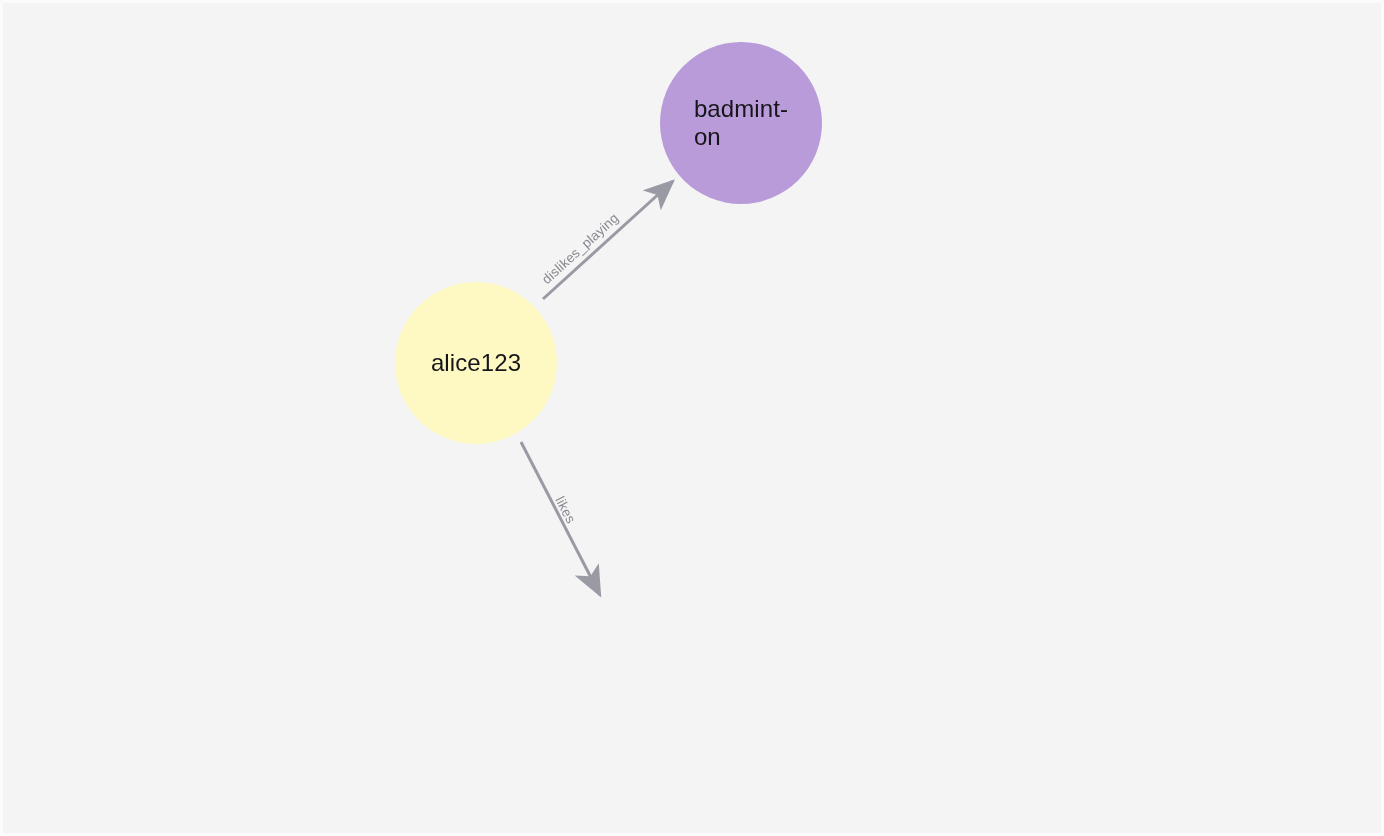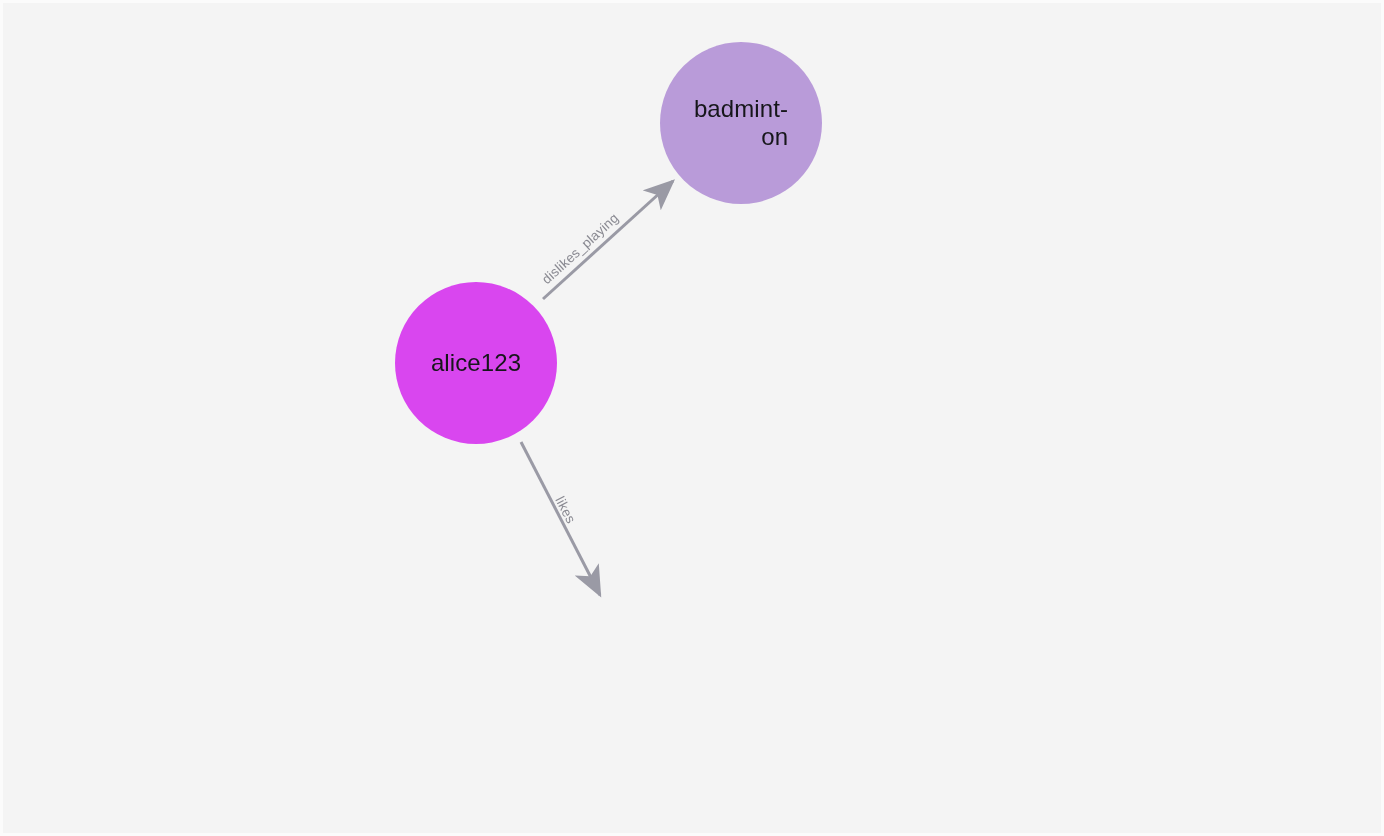--- a/index.html
+++ b/index.html
@@ -30,21 +30,21 @@
     width: 1384px;
     height: 836px;
     pointer-events: none;
   }
   .graph-node {
     position: absolute;
     border-radius: 50%;
     display: flex;
     align-items: center;
     justify-content: center;
-    text-align: right;
+    text-align: left;
     box-sizing: border-box;
     cursor: pointer;
   }
   .node-label {
     color: #16161a;
     font-size: 24px;
     line-height: 1.15;
     letter-spacing: 0.1px;
     font-weight: 400;
     white-space: pre-line;
@@ -71,21 +71,21 @@
   <svg id="edge-layer" viewBox="0 0 1384 836" width="1384" height="836" xmlns="http://www.w3.org/2000/svg">
     <defs>
       <marker id="arrowhead" markerWidth="11" markerHeight="9" refX="9.6" refY="4.5" orient="auto" markerUnits="strokeWidth">
         <path d="M 0,0 L 10.5,4.5 L 0,9 L 2.6,4.5 Z" fill="#9a9aa5"></path>
       </marker>
     </defs>
     <line x1="540" y1="296" x2="670" y2="178" stroke="#9a9aa5" stroke-width="3" marker-end="url(#arrowhead)"></line>
     <line x1="518" y1="439" x2="597" y2="592" stroke="#9a9aa5" stroke-width="3" marker-end="url(#arrowhead)"></line>
   </svg>
 
-  <div class="graph-node" style="left: 392px; top: 279px; width: 162px; height: 162px; background: #d946ef;">
+  <div class="graph-node" style="left: 392px; top: 279px; width: 162px; height: 162px; background: #fef9c3;">
     <span class="node-label">alice123</span>
   </div>
 
   <div class="graph-node" style="left: 657px; top: 39px; width: 162px; height: 162px; background: rgb(185, 155, 217);">
     <span class="node-label">badmint-
 on</span>
   </div>
 
 
   <div class="edge-label" style="left: 541px; top: 271px; transform: rotate(-42.2deg); color: rgb(138, 138, 146);">dislikes_playing</div>

